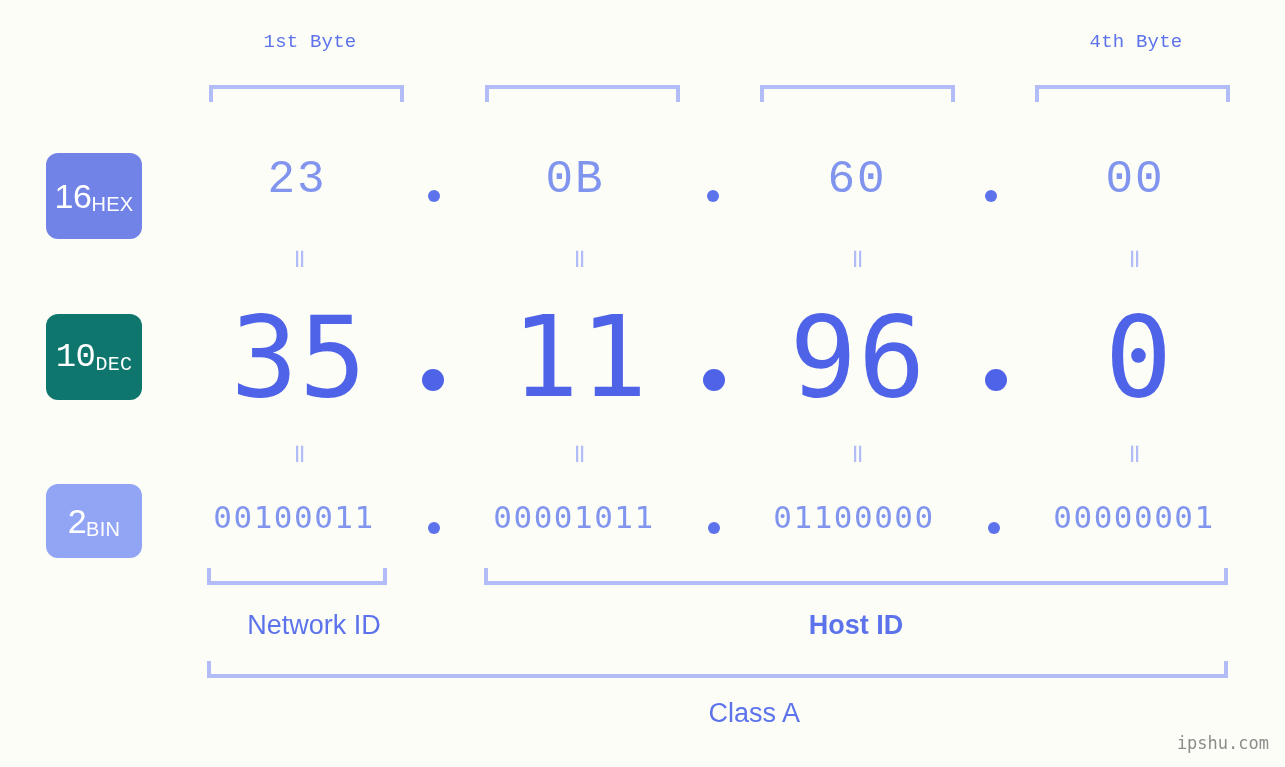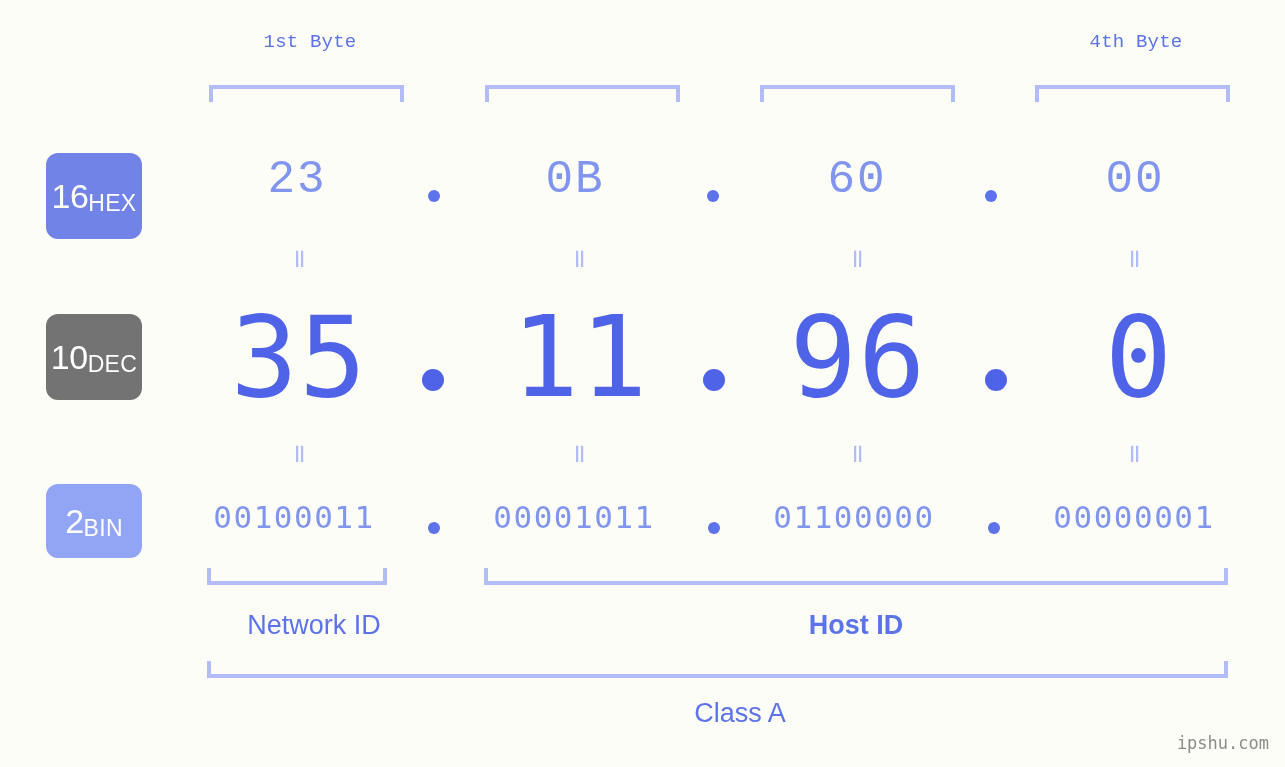--- a/index.html
+++ b/index.html
@@ -62,27 +62,27 @@
     align-items: center;
     justify-content: center;
     line-height: 1;
   }
   .badge .num {
     font-size: 34px;
     font-weight: 400;
     letter-spacing: -0.5px;
   }
   .badge .abbr {
-    font-size: 23px;
+    font-size: 20px;
     font-weight: 400;
     margin-top: 15px;
     letter-spacing: 0.3px;
   }
   #badge-hex { top: 153px; height: 86px; background: #7283e8; }
-  #badge-dec { top: 314px; height: 86px; background: #737373; }
+  #badge-dec { top: 314px; height: 86px; background: #0f766e; font-family: Liberation Mono, monospace; }
   #badge-bin { top: 484px; height: 74px; background: #92a5f5; }
 
   
   .val-cell {
     position: absolute;
     text-align: center;
     white-space: nowrap;
     font-family: "DejaVu Sans Mono", monospace;
   }
 
@@ -241,17 +241,17 @@
     <div class="dot" style="left:988px"></div>
   </div>
 
   <div class="bracket up" style="left:207px; top:568px; width:180px;"></div>
   <div class="bracket up" style="left:484px; top:568px; width:744px;"></div>
 
   <div class="section-label" style="left:194px; top:610px; width:240px;">Network ID</div>
   <div class="section-label" style="left:736px; top:610px; width:240px;font-weight:bold;">Host ID</div>
 
   <div class="bracket up" style="left:207px; top:661px; width:1021px;"></div>
-  <div class="section-label" style="left:620px; top:698px; width:240px;">Class A</div>
+  <div class="section-label" style="left:560px; top:698px; width:240px;text-align:right;">Class A</div>
 
   <div id="watermark">ipshu.com</div>
 
 </div>
 
 </body></html>

